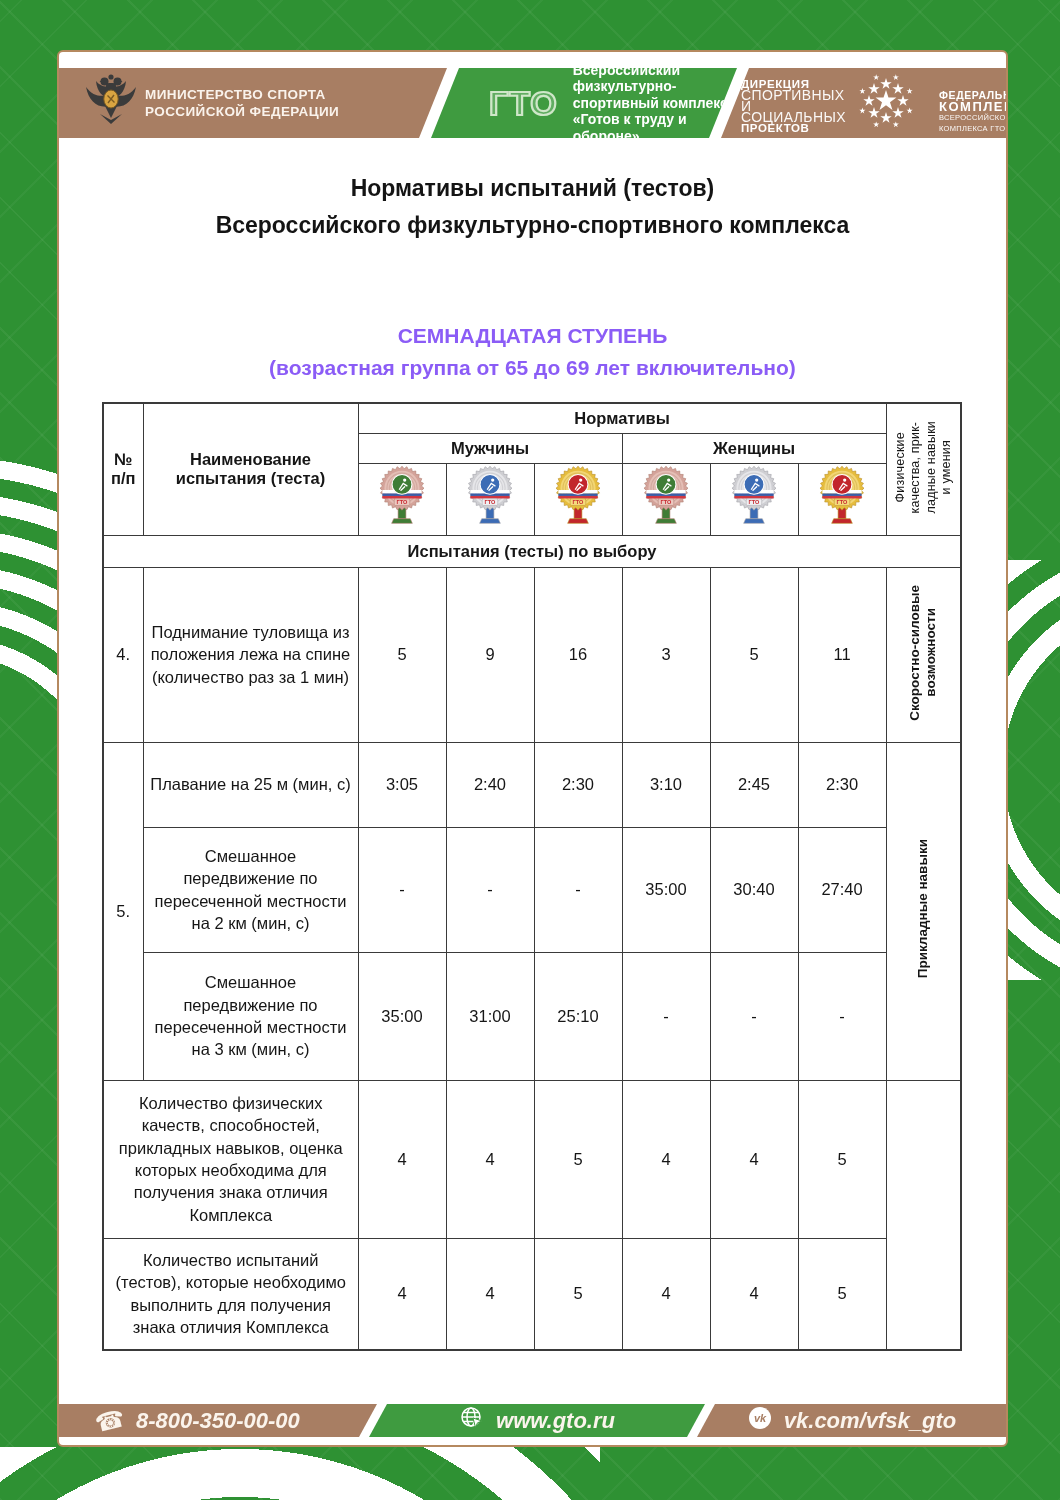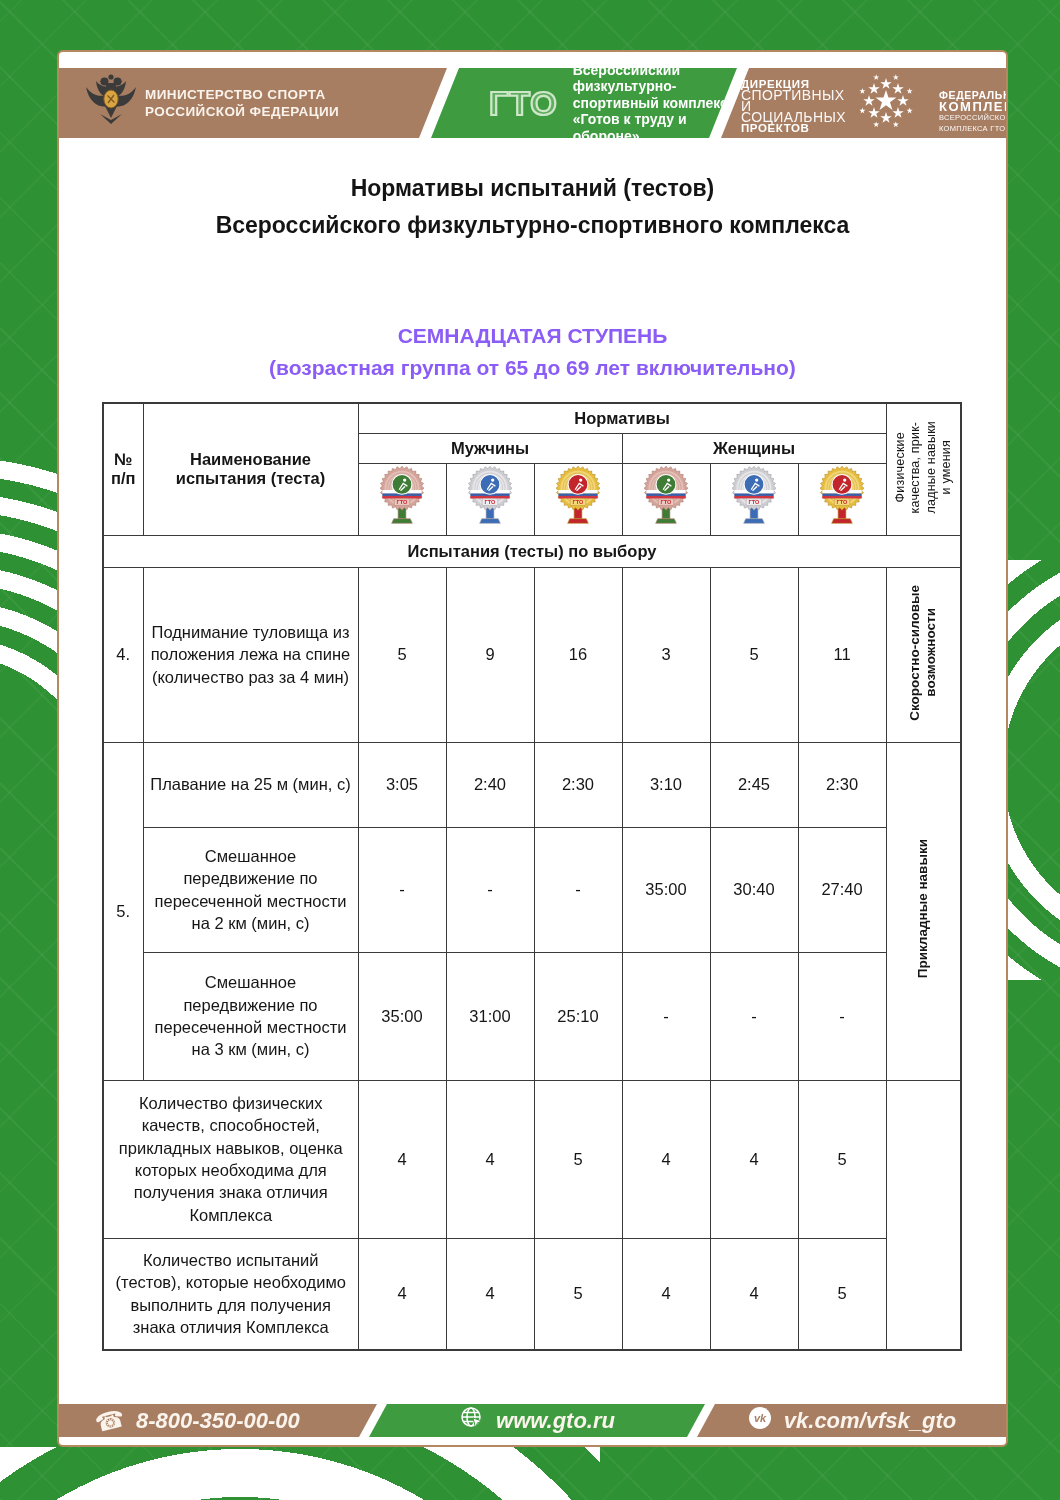--- a/index.html
+++ b/index.html
@@ -318,21 +318,21 @@
     <text x="22" y="36.9" text-anchor="middle" font-size="5.4" font-weight="bold" fill="#c6292f" font-family="Liberation Sans,sans-serif">ГТО</text>
   </svg></span></td>
     </tr>
     <tr class="h32">
       <td colspan="9" class="bold">Испытания (тесты) по выбору</td>
     </tr>
     <tr class="h175">
       <td>4.</td>
       <td class="name">Поднимание туловища из
 положения лежа на спине
-(количество раз за 4 мин)</td>
+(количество раз за 1 мин)</td>
       <td>5</td>
       <td>9</td>
       <td>16</td>
       <td>3</td>
       <td>5</td>
       <td>11</td>
       <td>
         <div class="vtext vquality">
           <span>Скоростно-силовые</span>
           <span>возможности</span>

